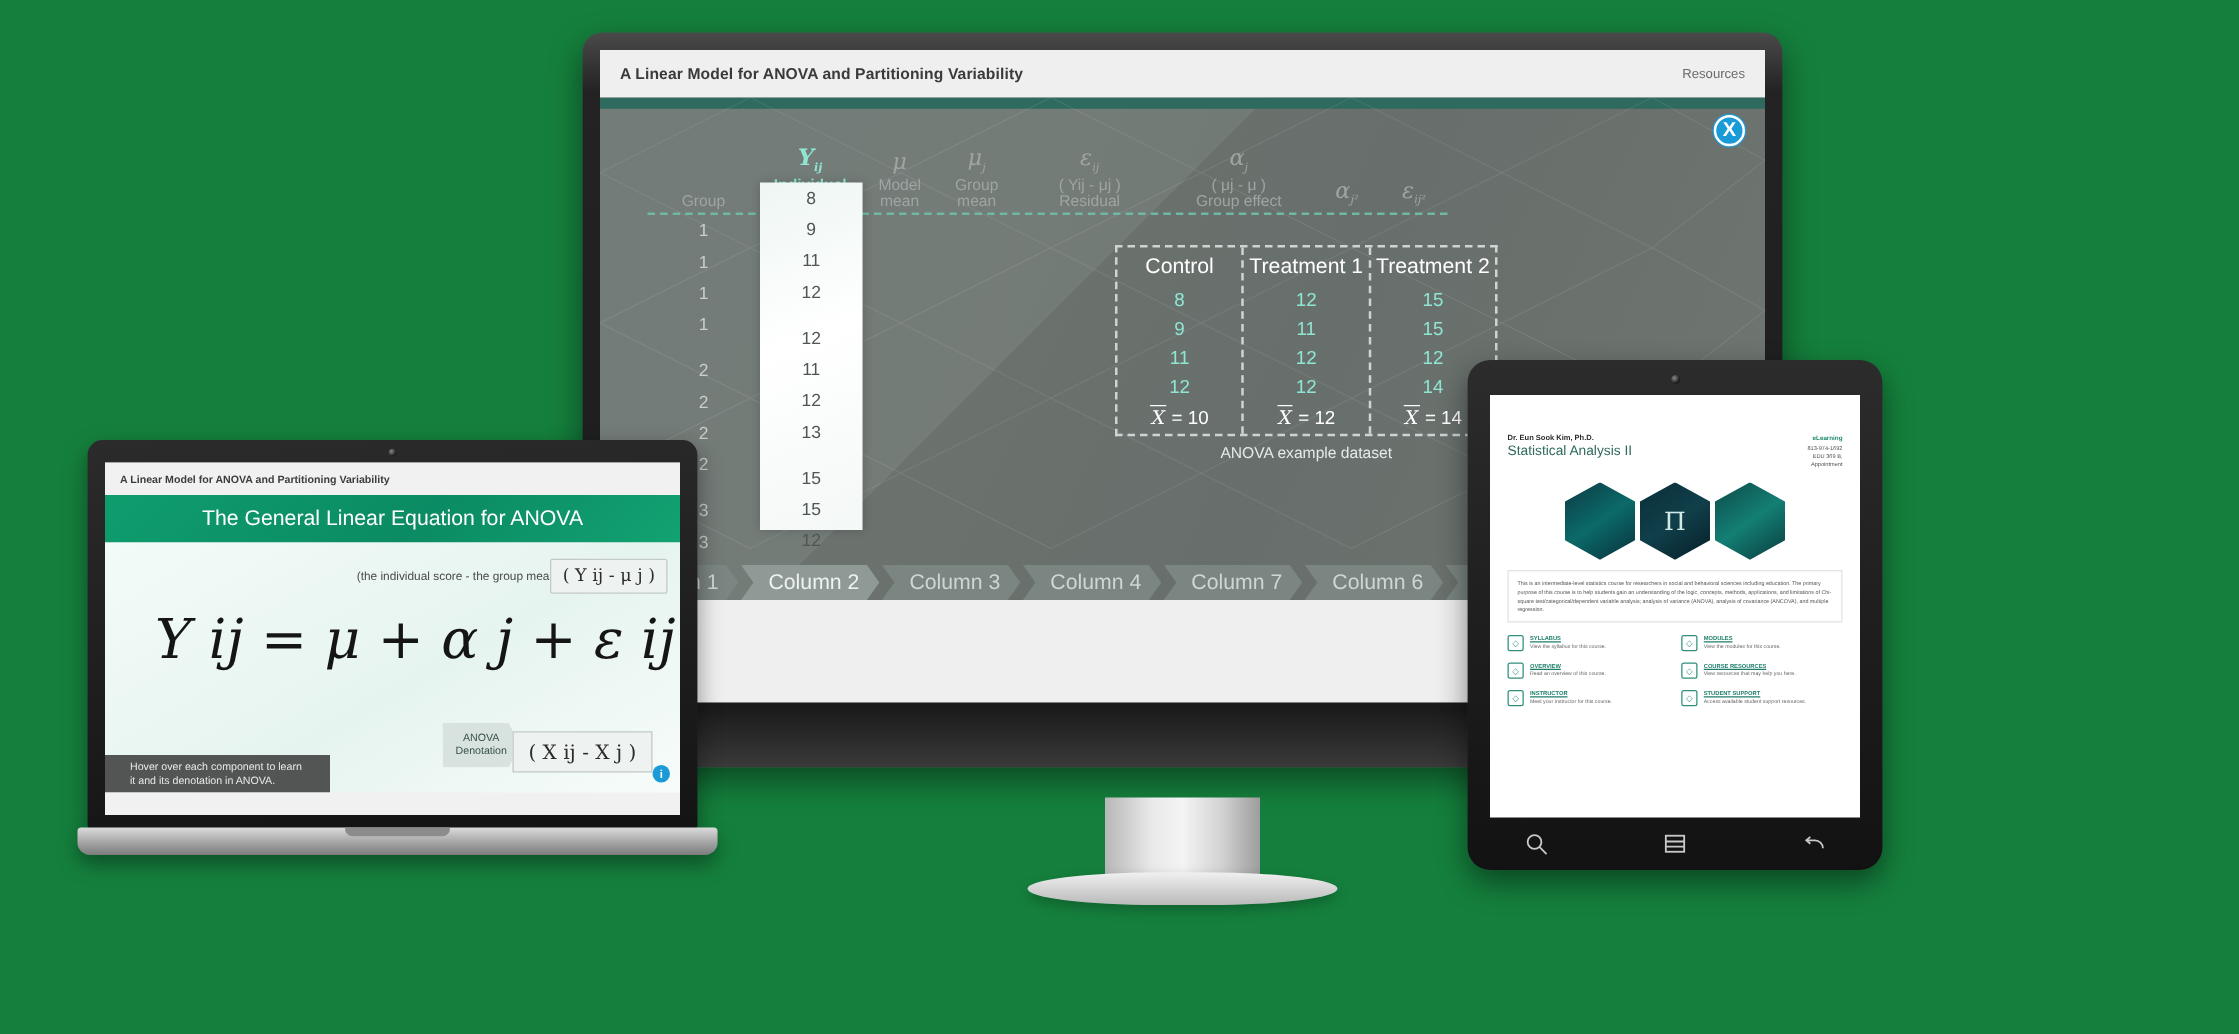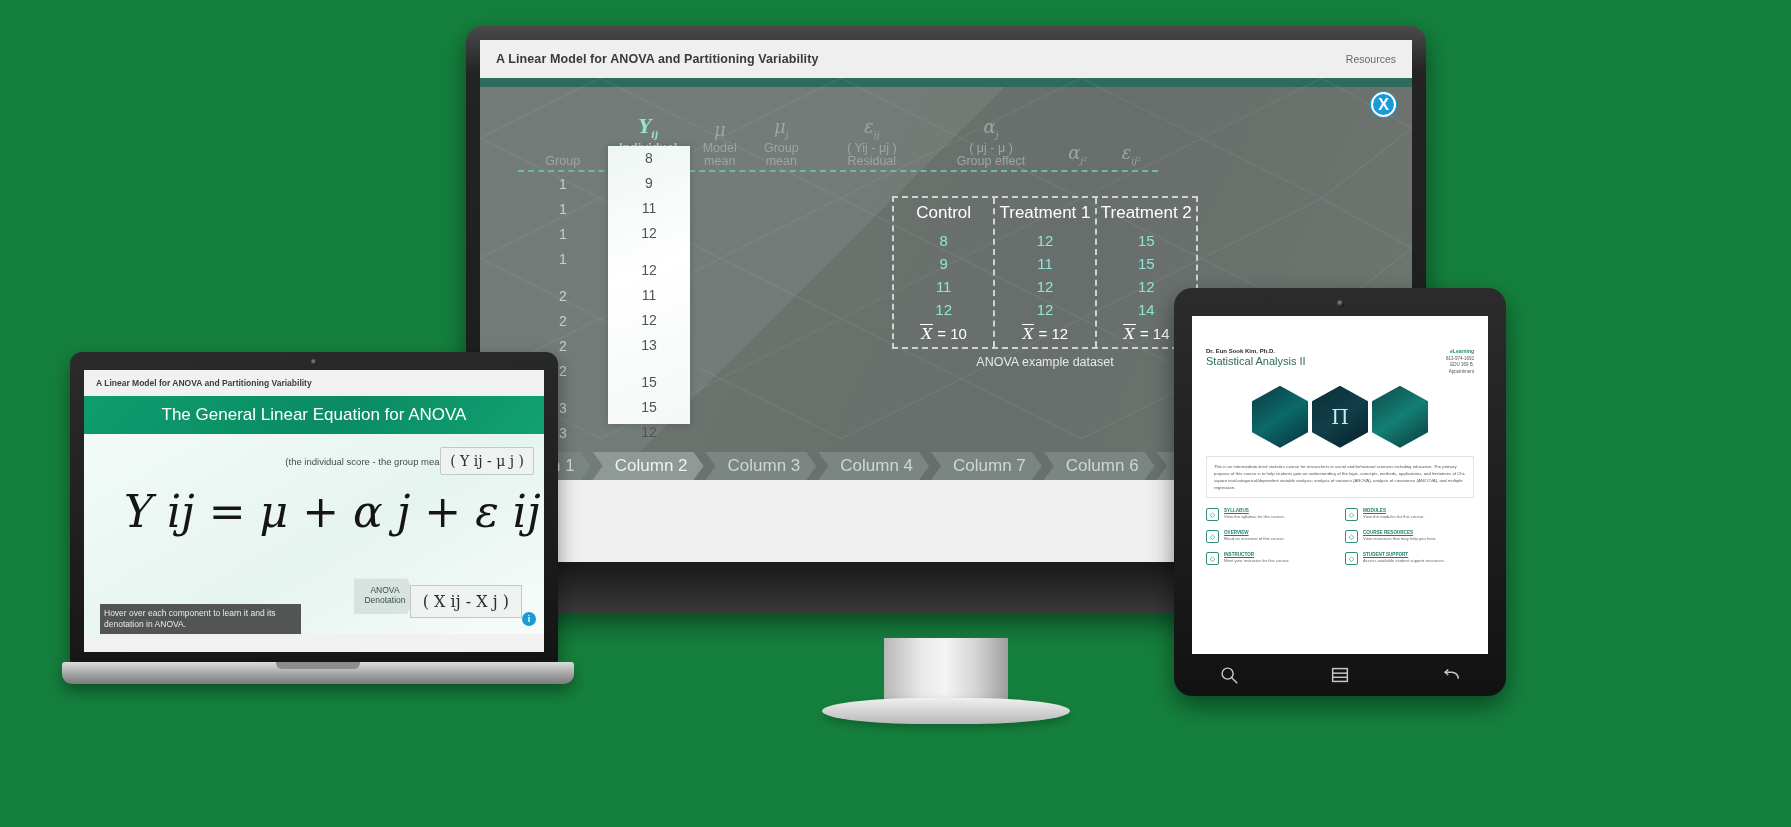--- a/index.html
+++ b/index.html
@@ -262,21 +262,21 @@
     position:absolute; right: 22px; bottom: 16px;
     border:1px solid #c2c9c6; background:#eef2f1;
     padding: 6px 12px; font-family:"DejaVu Serif",serif; font-size:16px; color:#2c2c2c;
   }
   .lp-footer {
     position:absolute; left:0; right:0; bottom:0; height: 30px;
     display:flex; align-items:center;
   }
   .lp-hover {
     background: rgba(40,40,40,.78); color:#e9e9e9; font-size:8.5px;
-    padding: 4px 4px; line-height:1.25; width: 201px; margin-left: 16px;
+    padding: 4px 20px; line-height:1.25; width: 180px;
   }
   .lp-info {
     margin-left:auto; margin-right:8px;
     width:14px;height:14px;border-radius:50%;
     background:#1a9ad6;color:#fff;font-size:9px;font-weight:bold;
     display:flex;align-items:center;justify-content:center;
   }
 
   
   #tablet {

